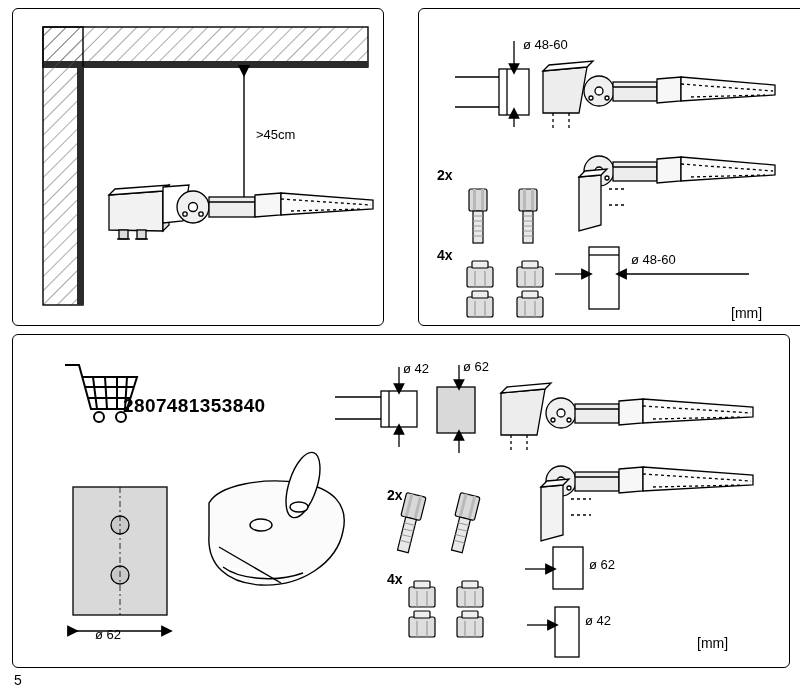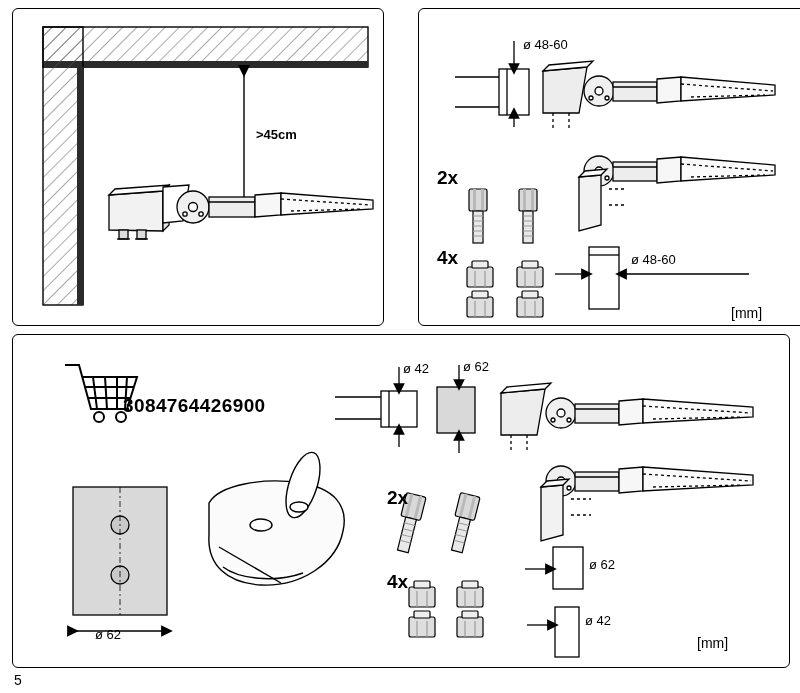--- a/index.html
+++ b/index.html
@@ -4,21 +4,21 @@
 <style>
   html,body{margin:0;padding:0;background:#ffffff;}
   body{width:800px;height:693px;position:relative;font-family:"Liberation Sans",sans-serif;color:#000;}
   .page{position:absolute;inset:0;}
   .panel{position:absolute;border:1.6px solid #000;border-radius:6px;background:#fff;}
   .panel-tl{left:12px;top:8px;width:370px;height:316px;}
   .panel-tr{left:394px;top:8px;width:394px;height:316px;margin-left:24px;}
   .panel-b{left:12px;top:334px;width:776px;height:332px;}
   .lbl{position:absolute;font-size:13px;white-space:nowrap;}
   .lbl-mm{font-size:14px;}
-  .qty{position:absolute;font-size:19px;font-weight:bold;}
+  .qty{position:absolute;font-size:14px;font-weight:bold;}
   .partnum{position:absolute;font-size:19px;font-weight:bold;letter-spacing:.4px;}
   .pageno{position:absolute;left:14px;top:672px;font-size:14px;}
   svg{display:block;}
 </style>
 </head>
 <body>
 
 <div class="page">
 
   <div class="panel panel-tl">
@@ -60,21 +60,21 @@
 
         <rect x="196" y="188" width="46" height="20" fill="#ededed"></rect>
         <line x1="196" y1="193" x2="242" y2="193"></line>
 
         <path d="M242,186 L268,184 L268,206 L242,208 Z" fill="#f7f7f7"></path>
         <path d="M268,184 L360,191 L360,200 L268,206 Z" fill="#fbfbfb"></path>
         <path d="M268,190 L358,196" stroke-dasharray="3 3"></path>
         <path d="M278,202 L350,200" stroke-dasharray="3 3"></path>
       </g>
     </svg>
-    <span class="lbl" style="left:243px;top:118px;font-weight:bold;">&gt;45cm</span>
+    <span class="lbl" style="left:243px;top:118px;">&gt;45cm</span>
   </div>
 
   <div class="panel panel-tr">
     <svg width="392" height="314" viewBox="0 0 392 314">
       <defs>
         <marker id="arrHead2" markerWidth="9" markerHeight="9" refX="4.5" refY="4.5" orient="auto">
           <path d="M0,0 L9,4.5 L0,9 z" fill="#000"></path>
         </marker>
       </defs>
 
@@ -334,21 +334,21 @@
         </g>
         <g>
           <rect x="444" y="282" width="26" height="20" rx="2"></rect>
           <rect x="449" y="276" width="16" height="7" rx="1" fill="#eee"></rect>
           <line x1="452" y1="286" x2="452" y2="302" stroke="#9a9a9a"></line>
           <line x1="462" y1="286" x2="462" y2="302" stroke="#9a9a9a"></line>
         </g>
       </g>
     </svg>
 
-    <span class="partnum" style="left:110px;top:60px;">3084764426900</span>
+    <span class="partnum" style="left:110px;top:60px;">2807481353840</span>
     <span class="lbl" style="left:390px;top:26px;">ø 42</span>
     <span class="lbl" style="left:450px;top:24px;">ø 62</span>
     <span class="lbl" style="left:82px;top:292px;">ø 62</span>
     <span class="lbl" style="left:576px;top:222px;">ø 62</span>
     <span class="lbl" style="left:572px;top:278px;">ø 42</span>
     <span class="lbl lbl-mm" style="left:684px;top:300px;">[mm]</span>
     <span class="qty" style="left:374px;top:152px;">2x</span>
     <span class="qty" style="left:374px;top:236px;">4x</span>
   </div>
 

